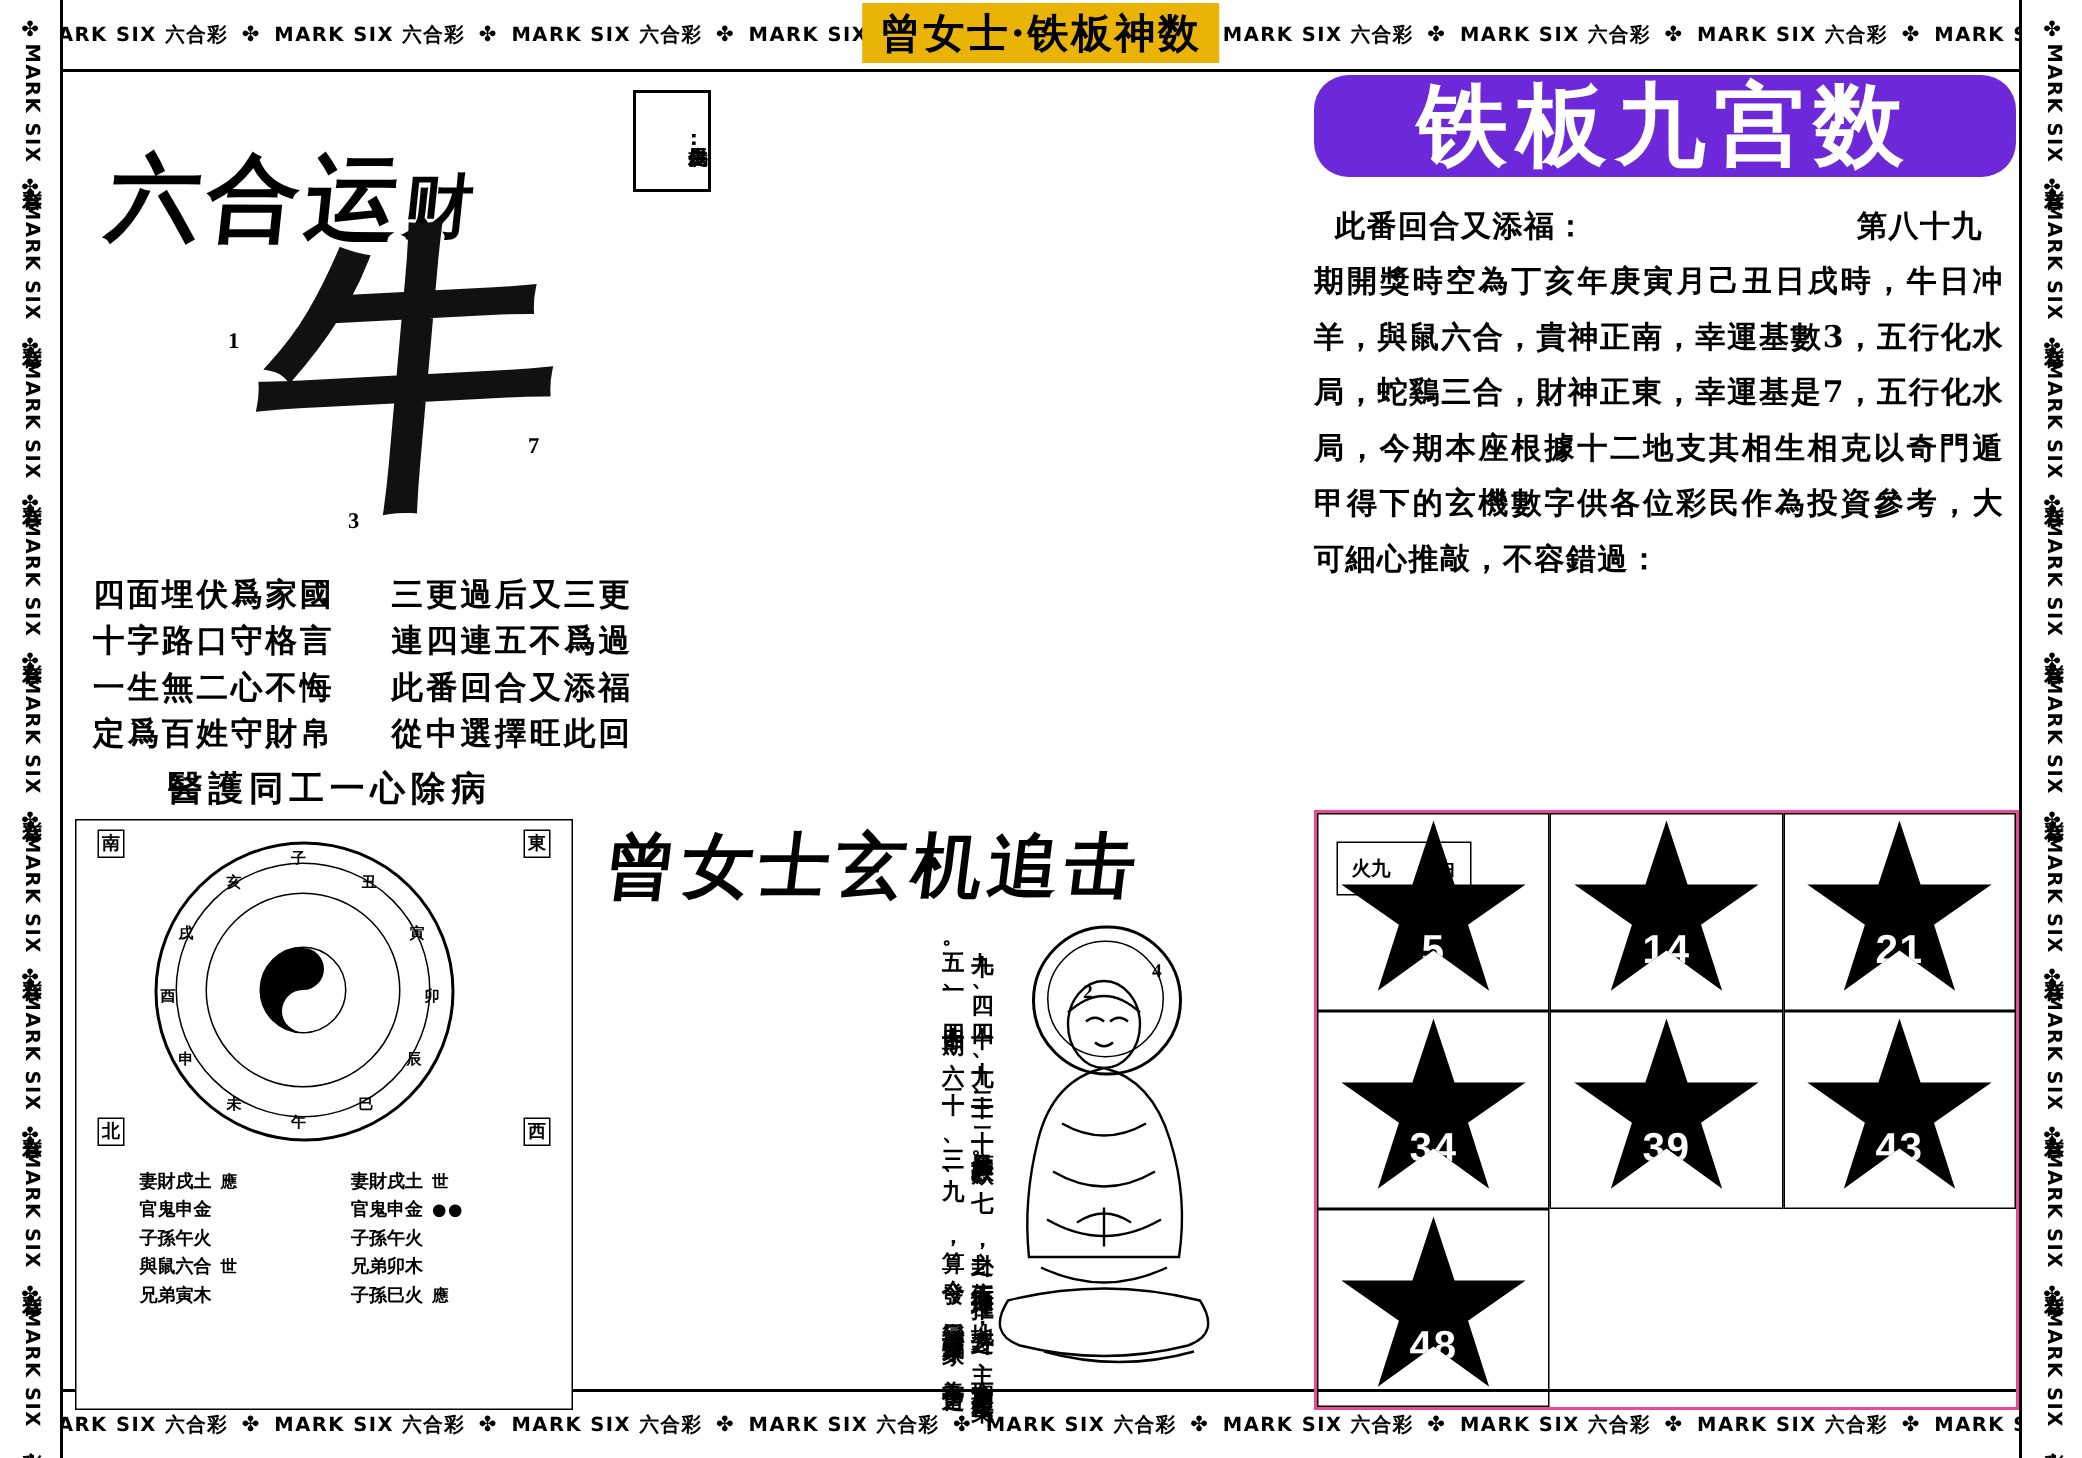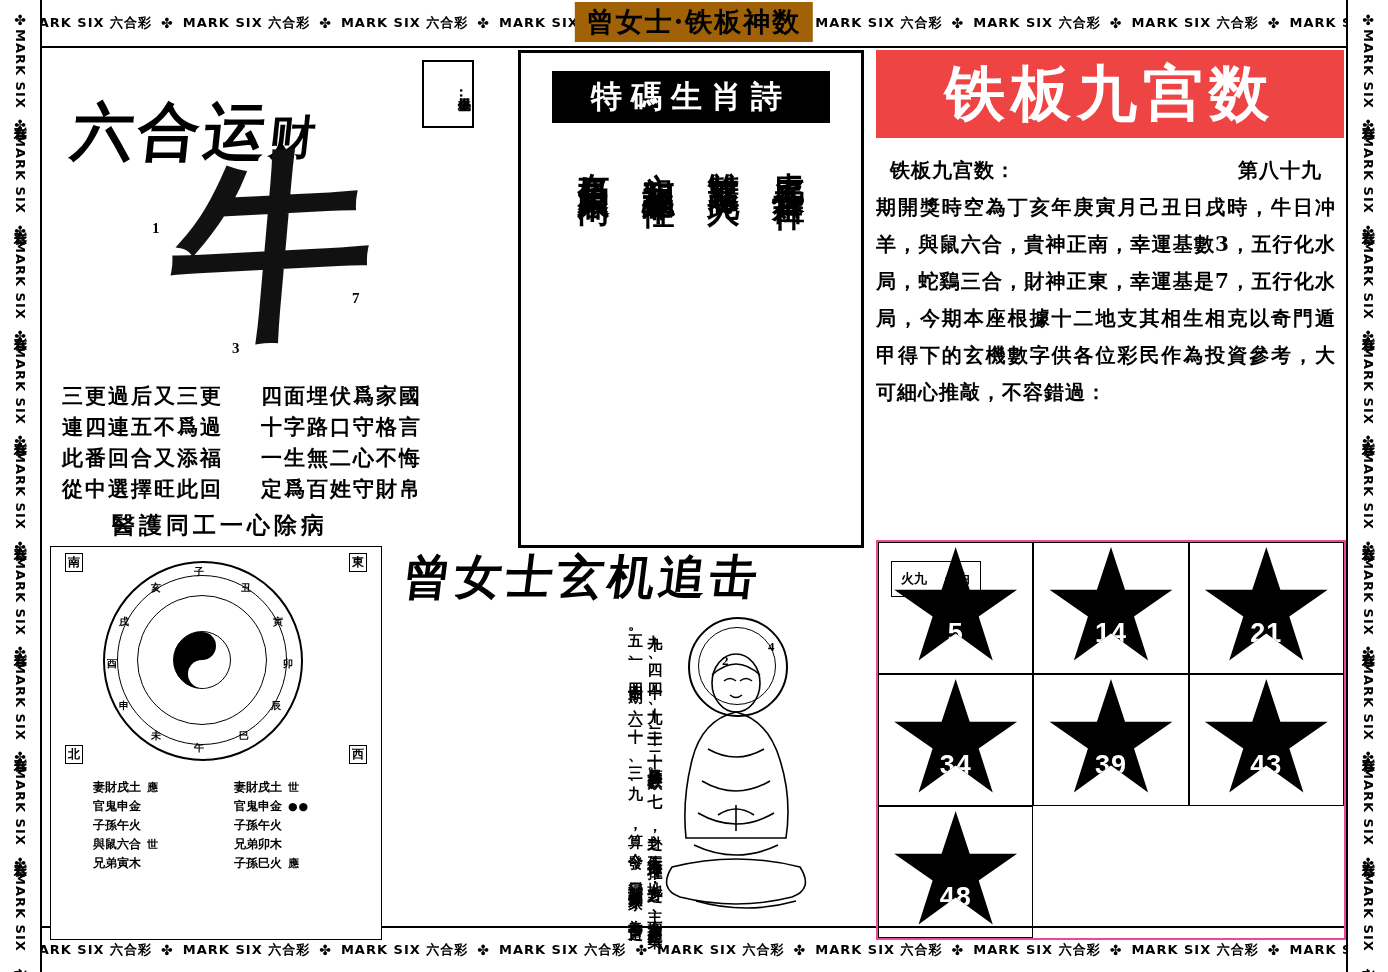--- a/index.html
+++ b/index.html
@@ -29,21 +29,21 @@
   .marquee.bottom{left:0;bottom:0;width:1388px;height:44px;border-top:2px solid #000;}
   .marquee.left{left:0;top:0;width:40px;height:972px;writing-mode:vertical-rl;border-right:2px solid #000;justify-content:center;}
   .marquee.right{right:0;top:0;width:40px;height:972px;writing-mode:vertical-rl;border-left:2px solid #000;justify-content:center;}
   .mqtext{display:inline-block;padding:0 6px;}
   .flower{display:inline-block;font-size:14px;padding:0 3px;}
 
   .toptitle{
     position:absolute;left:50%;top:2px;transform:translateX(-50%);
     font-family:"DejaVu Serif","Liberation Serif",serif;
     font-weight:bold;font-size:27px;letter-spacing:2px;
-    background:#a16207;padding:2px 12px;z-index:5;
+    background:#eab308;padding:2px 12px;z-index:5;
     white-space:nowrap;
   }
 
   
   .content{position:absolute;left:42px;top:48px;right:42px;bottom:46px;}
 
   
   .panel-luck{position:absolute;left:10px;top:2px;width:470px;height:490px;}
   .luck-title{
     position:absolute;left:20px;top:40px;
@@ -99,25 +99,26 @@
     margin-top:24px;height:370px;
     display:flex;flex-direction:row-reverse;justify-content:center;gap:26px;
     font-family:"DejaVu Serif","Liberation Serif",serif;
     font-size:32px;font-weight:bold;letter-spacing:4px;
   }
   .poem-line{writing-mode:vertical-rl;text-orientation:upright;line-height:1.22;}
 
   
   .panel-right{position:absolute;right:0px;top:2px;width:470px;height:890px;}
   .tiepan-banner{
-    width:468px;height:88px;background:#ef4444;color:#fff;
+    width:468px;height:68px;background:#6d28d9;color:#fff;
     font-family:"DejaVu Serif","Liberation Serif",serif;
     font-size:60px;font-weight:bold;letter-spacing:6px;
     display:flex;align-items:center;justify-content:center;
     overflow:hidden;
+    border-radius:23px;
   }
   .tiepan-text{
     margin-top:14px;width:460px;
     font-family:"DejaVu Serif","Liberation Serif",serif;
     font-size:20px;font-weight:bold;line-height:37px;
     text-align:justify;letter-spacing:1px;
   }
   .tiepan-row1{display:flex;justify-content:space-between;padding:0 14px;}
   .star-grid{
     position:absolute;left:0;top:490px;width:466px;height:396px;
@@ -311,50 +312,41 @@
         <span>六合运</span><span class="small">财</span>
       </div>
       <div class="luck-badge">提供馬金...</div>
       <div class="brush">牛</div>
       <div class="tinynum tn1">1</div>
       <div class="tinynum tn7">7</div>
       <div class="tinynum tn3">3</div>
 
       <div class="verse-grid">
         <div class="verse-col">
+          <div>四面埋伏爲家國</div>
+          <div>十字路口守格言</div>
+          <div>一生無二心不悔</div>
+          <div>定爲百姓守財帛</div>
+        </div>
+        <div class="verse-col">
           <div>三更過后又三更</div>
           <div>連四連五不爲過</div>
           <div>此番回合又添福</div>
           <div>從中選擇旺此回</div>
         </div>
-        <div class="verse-col">
-          <div>四面埋伏爲家國</div>
-          <div>十字路口守格言</div>
-          <div>一生無二心不悔</div>
-          <div>定爲百姓守財帛</div>
-        </div>
       </div>
       <div class="luck-foot">醫護同工一心除病</div>
     </div>
 
-    <div class="panel-poem">
-      <div class="poem-head">特碼生肖詩</div>
-      <div class="poem-body">
-        <div class="poem-line">虎馬半合本吉祥</div>
-        <div class="poem-line">雙雙追尋此一人</div>
-        <div class="poem-line">六親相認非本性</div>
-        <div class="poem-line">有奶是娘人不同</div>
-      </div>
-    </div>
 
     <div class="panel-right">
       <div class="tiepan-banner">铁板九宫数</div>
       <div class="tiepan-text">
         <div class="tiepan-row1">
-          <span>铁板九宫数：</span>
+          <span>此番回合又添福：</span>
           <span>第八十九</span>
         </div>
         <div>期開獎時空為丁亥年庚寅月己丑日戌時，牛日冲羊，與鼠六合，貴神正南，幸運基數3，五行化水局，蛇鷄三合，財神正東，幸運基是7，五行化水局，今期本座根據十二地支其相生相克以奇門遁甲得下的玄機數字供各位彩民作為投資參考，大可細心推敲，不容錯過：</div>
       </div>
 
       <div class="star-grid">
         <div class="star-cell">
           <div class="fire-tag">
             <span>火九</span>
             <span>一白</span>

